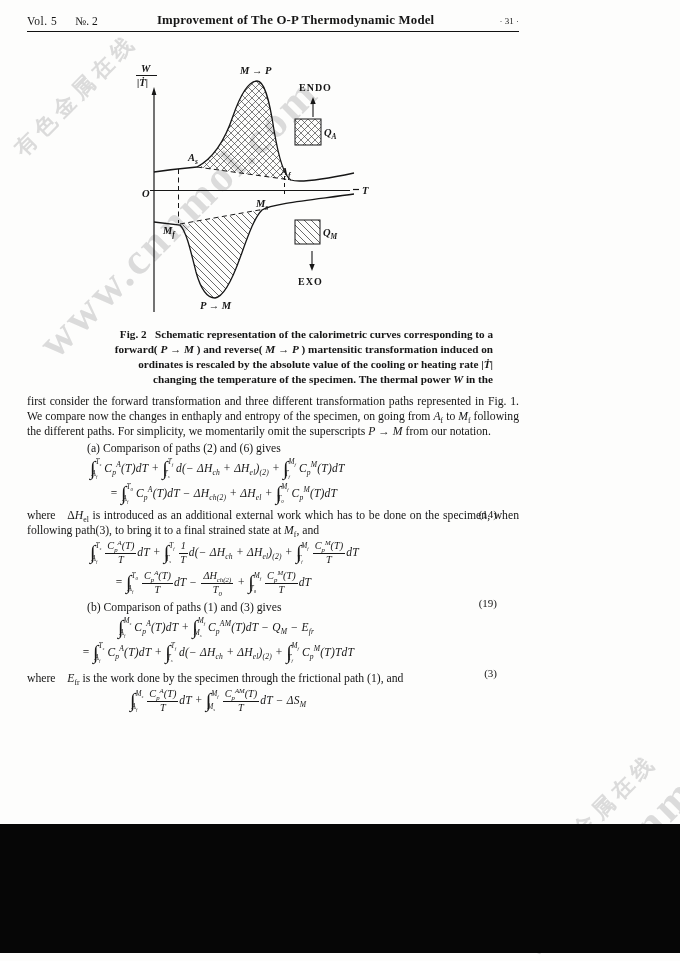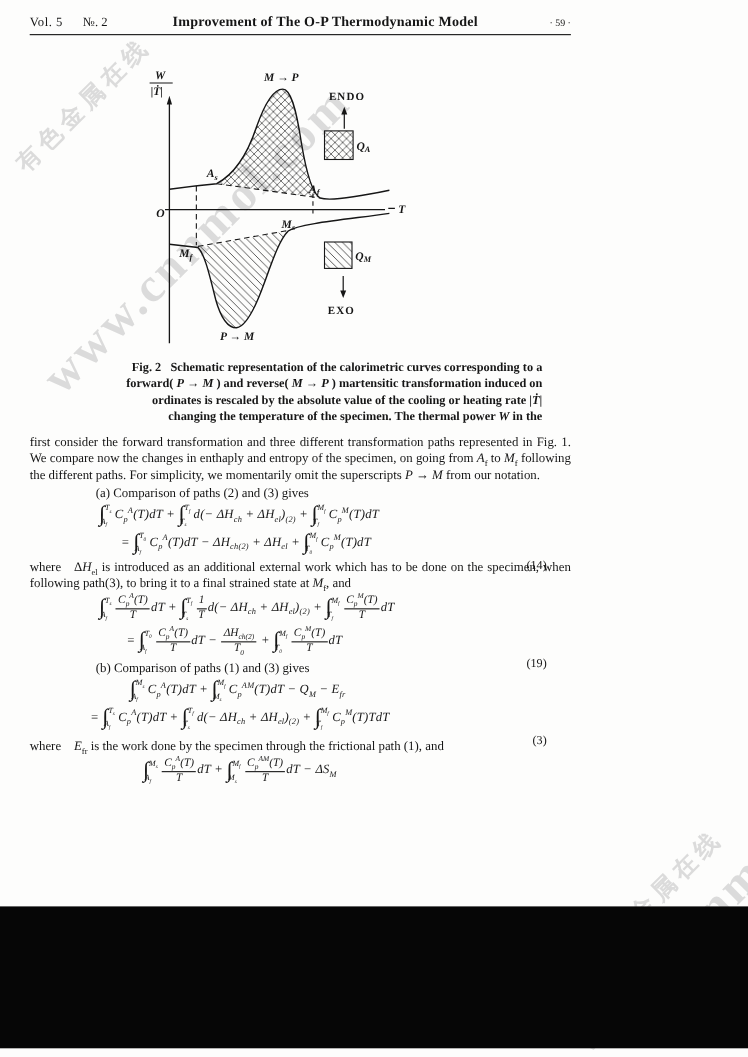--- a/index.html
+++ b/index.html
@@ -63,21 +63,21 @@
   <div class="wm wm-url" id="wm1url">www.cnnmol.com</div>
   <div class="wm wm-cn" id="wm2cn">有色金属在线</div>
   <div class="wm wm-url" id="wm2url">www.cnnmol.com</div>
 
   <div class="content">
 
     <div class="hdr">
       <span class="vol">Vol. 5</span>
       <span class="iss">№. 2</span>
       <span class="ttl">Improvement of The O-P Thermodynamic Model</span>
-      <span class="pg">· 59 ·</span>
+      <span class="pg">· 31 ·</span>
     </div>
     <div class="rule"></div>
 
     <svg class="fig" viewBox="100 55 305 270">
       <defs>
         <pattern id="xh" width="7" height="7" patternUnits="userSpaceOnUse">
           <path d="M0,7 L7,0 M0,0 L7,7" stroke="#2a2a2a" stroke-width="0.6"></path>
         </pattern>
         <pattern id="dh" width="7" height="7" patternUnits="userSpaceOnUse">
           <path d="M0,0 L7,7" stroke="#2a2a2a" stroke-width="0.7"></path>
@@ -130,21 +130,21 @@
     <div class="flow">
       <div class="cap">
         <div>Fig. 2  Schematic representation of the calorimetric curves corresponding to a</div>
         <div>forward( <i>P</i> → <i>M</i> ) and reverse( <i>M</i> → <i>P</i> ) martensitic transformation induced on</div>
         <div>ordinates is rescaled by the absolute value of the cooling or heating rate |<i>Ṫ</i>|</div>
         <div>changing the temperature of the specimen.  The thermal power <i>W</i> in the</div>
       </div>
 
       <div class="para">first consider the forward transformation and three different transformation paths represented in Fig. 1.  We compare now the changes in enthaply and entropy of the specimen, on going from <i>A</i><sub>f</sub> to <i>M</i><sub>f</sub> following the different paths.  For simplicity, we momentarily omit the superscripts <i>P</i> → <i>M</i> from our notation.</div>
 
-      <div class="ihead">(a) Comparison of paths (2) and (3) gives</div>
+      <div class="ihead">(a) Comparison of paths (2) and (6) gives</div>
 
       <div class="eqrow" style="padding-left:63px;">
           <span class="intg">
             <span class="isym">∫</span>
             <span class="lims">
               <span class="hi">T<sub>s</sub></span>
               <span class="lo">A<sub>f</sub></span>
             </span>
           </span>
           <span class="eqs">C<sub>p</sub><sup>A</sup>(T)dT + </span>

